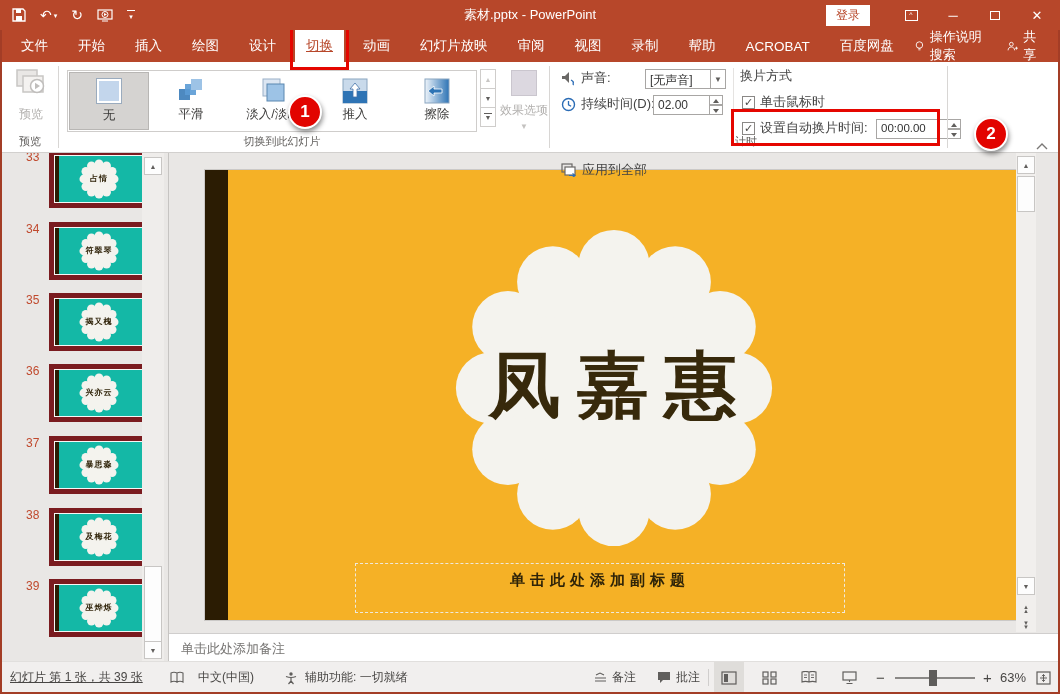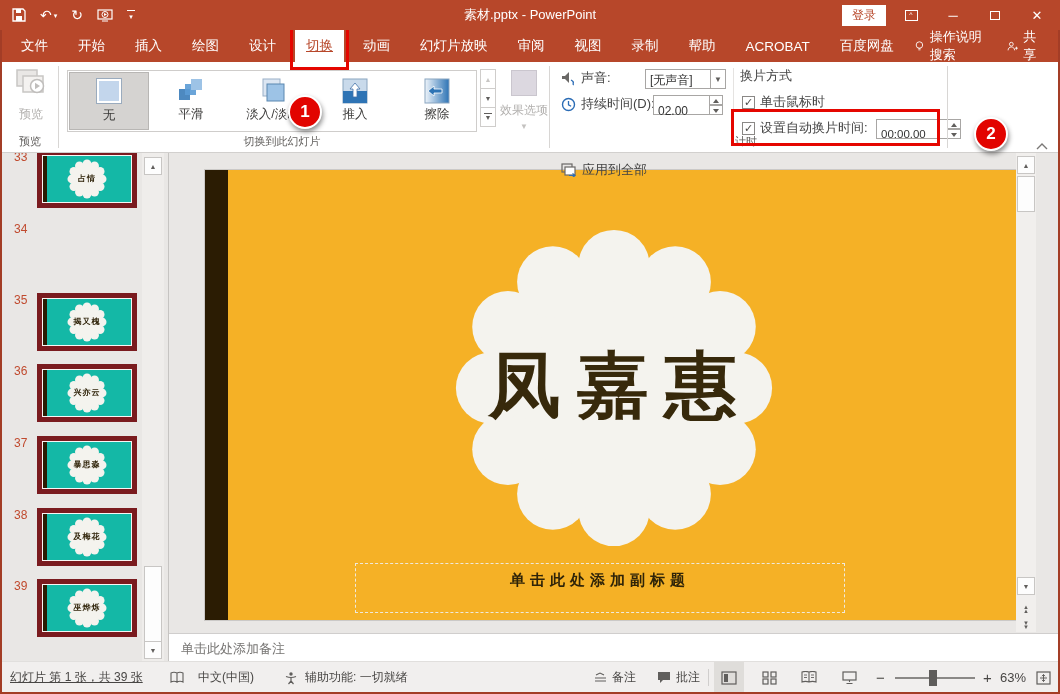--- a/index.html
+++ b/index.html
@@ -13,21 +13,21 @@
   #edge-r { right:0; top:30px; width:2px; bottom:0; }
   #edge-b { left:0; right:0; bottom:0; height:2px; }
 
   
   #titlebar { position:absolute; left:0; top:0; width:1060px; height:30px; background:#b7472a; color:#fff; z-index:10; }
   .qat { position:absolute; left:12px; top:0; height:30px; display:flex; align-items:center; gap:14px; }
   .qat-btn { color:#fff; font-size:14px; line-height:1; display:flex; align-items:center; gap:2px; cursor:default; }
   .qat-caret { font-size:7px; }
   .tb-title { position:absolute; left:0; right:0; top:0; height:30px; text-align:center; line-height:30px; font-size:13px; color:#fff; }
   .tb-right { position:absolute; right:2px; top:0; height:30px; display:flex; align-items:center; }
-  .login-btn { background:#fff; color:#b7472a; font-size:12px; padding:2px 10px; margin-right:4px; }
+  .login-btn { background:#fff; color:#b7472a; font-size:12px; padding:2px 10px; margin-right:20px; }
   .winbtn { width:42px; height:30px; display:flex; align-items:center; justify-content:center; color:#fff; font-size:13px; }
   .maxbox { width:10px; height:9px; border:1px solid #fff; display:block; }
   .ribopt-box { width:13px; height:11px; border:1px solid #fff; display:flex; align-items:flex-start; justify-content:center; font-size:7px; line-height:8px; }
 
   
   #tabsrow { position:absolute; left:0; top:30px; width:1060px; height:32px; background:#b7472a; display:flex; align-items:stretch; z-index:9; }
   .tab { color:#fff; font-size:13.5px; padding:0 11px; display:flex; align-items:center; margin-left:8px; white-space:nowrap; }
   .tab:first-child { margin-left:10px; }
   .tab.selected { background:#fff; color:#b7472a; position:relative;text-decoration:underline; }
   .tab-redbox { position:absolute; left:-5px; right:-5px; top:-3px; bottom:-8px; border:3px solid #e50600; z-index:30; pointer-events:none; }
@@ -57,38 +57,38 @@
 
   .effopts { position:absolute; left:500px; top:6px; width:48px; height:76px; text-align:center; }
   .effopts .eo-icon { width:26px; height:26px; background:#dcd8e0; border:1px solid #cac6ce; margin:2px auto 6px auto; }
   .effopts .eo-label { font-size:12px; color:#b2b0ae; white-space:nowrap; }
   .effopts .eo-caret { font-size:8px; color:#c4c2c0; margin-top:3px; }
 
   .rib-row { position:absolute; display:flex; align-items:center; gap:5px; font-size:13px; color:#444; white-space:nowrap; }
   .combo { display:flex; }
   .combo-field { width:66px; height:20px; border:1px solid #a8a6a4; font-size:12px; color:#333; padding:2px 4px; background:#fff; }
   .combo-arrow { width:15px; height:20px; border:1px solid #a8a6a4; border-left:none; background:#fff; font-size:8px; color:#605e5c; display:flex; align-items:center; justify-content:center; }
-  .spinfield { height:20px; border:1px solid #a8a6a4; font-size:12px; color:#333; padding:8px 4px; background:#fff; }
+  .spinfield { height:20px; border:1px solid #a8a6a4; font-size:12px; color:#333; padding:2px 4px; background:#fff; }
   .spinner { width:13px; height:20px; display:flex; flex-direction:column; }
   .spin-b { flex:1; border:1px solid #a8a6a4; border-left:none; background:#fff; position:relative; }
   .spin-b.up::after, .spin-b.dn::after { content:""; position:absolute; left:3px; top:3px; border-left:3px solid transparent; border-right:3px solid transparent; }
   .spin-b.up::after { border-bottom:4px solid #605e5c; }
   .spin-b.dn::after { border-top:4px solid #605e5c; }
   .checkbox { width:13px; height:13px; border:1px solid #8a8886; background:#fff; font-size:11px; line-height:11px; color:#4d4b49; text-align:center; }
   .collapse-chev { position:absolute; left:1036px; top:78px; color:#7a7876; font-size:11px; }
 
   
   .redbox2 { position:absolute; left:731px; top:47px; width:209px; height:37px; border:3px solid #e50600; z-index:30; }
   .callout { position:absolute; width:34px; height:34px; border-radius:50%; background:#e20400; border:2px solid #fff; box-shadow:1px 3px 5px rgba(0,0,0,.45); color:#fff; font-size:17px; font-weight:bold; display:flex; align-items:center; justify-content:center; z-index:35; }
   #callout1 { left:288px; top:33px; }
   #callout2 { left:974px; top:55px; }
 
   
   #leftpanel { position:absolute; left:2px; top:153px; width:140px; bottom:33px; overflow:hidden; }
-  .thumb-wrap { position:absolute; left:4px; width:140px; height:58px; }
+  .thumb-wrap { position:absolute; left:16px; width:140px; height:58px; }
   .thumb-num { position:absolute; left:8px; top:0; font-size:12px; color:#c04a2e; }
   .thumb { position:absolute; left:31px; top:0; width:100px; height:58px; border:5px solid #7a1b1f; background:#7a1b1f; }
   .thumb-inner { position:relative; width:100%; height:100%; border:1px solid #f8f7f5; background:#14b8a6; overflow:hidden; }
   .thumb-stripe { position:absolute; left:0; top:0; bottom:0; width:4px; background:#2b1c03; }
   .thumb-scallop { position:absolute; left:50%; top:50%; width:42px; height:42px; transform:translate(-50%,-50%); }
   .thumb-name { position:absolute; left:0; right:0; top:50%; transform:translateY(-55%); text-align:center; font-size:8px; font-weight:bold; font-family:"Liberation Serif", serif; color:#30240a; letter-spacing:1px; }
 
   #panel-scroll { position:absolute; left:142px; top:153px; width:22px; bottom:33px; background:#efedeb; }
   .sb-btn { position:absolute; left:2px; width:18px; height:18px; background:#fdfdfd; border:1px solid #c8c6c4; color:#605e5c; font-size:7px; display:flex; align-items:center; justify-content:center; }
   #panel-divider { position:absolute; left:168px; top:153px; width:1px; bottom:33px; background:#c6c4c2; }
@@ -374,20 +374,29 @@
             <div class="thumb-stripe"></div>
         <svg class="thumb-scallop">
               <use href="#scallop" fill="#f4f3ee"></use>
             </svg>
         <span class="thumb-name">占情</span>
           </div>
         </div>
     </div>
     <div class="thumb-wrap" style="top:69px;">
       <span class="thumb-num">34</span>
+      <div class="thumb">
+          <div class="thumb-inner">
+            <div class="thumb-stripe"></div>
+        <svg class="thumb-scallop">
+              <use href="#scallop" fill="#f4f3ee"></use>
+            </svg>
+        <span class="thumb-name">符翠琴</span>
+          </div>
+        </div>
     </div>
     <div class="thumb-wrap" style="top:140px;">
       <span class="thumb-num">35</span>
       <div class="thumb">
           <div class="thumb-inner">
             <div class="thumb-stripe"></div>
         <svg class="thumb-scallop">
               <use href="#scallop" fill="#f4f3ee"></use>
             </svg>
         <span class="thumb-name">揭又槐</span>

